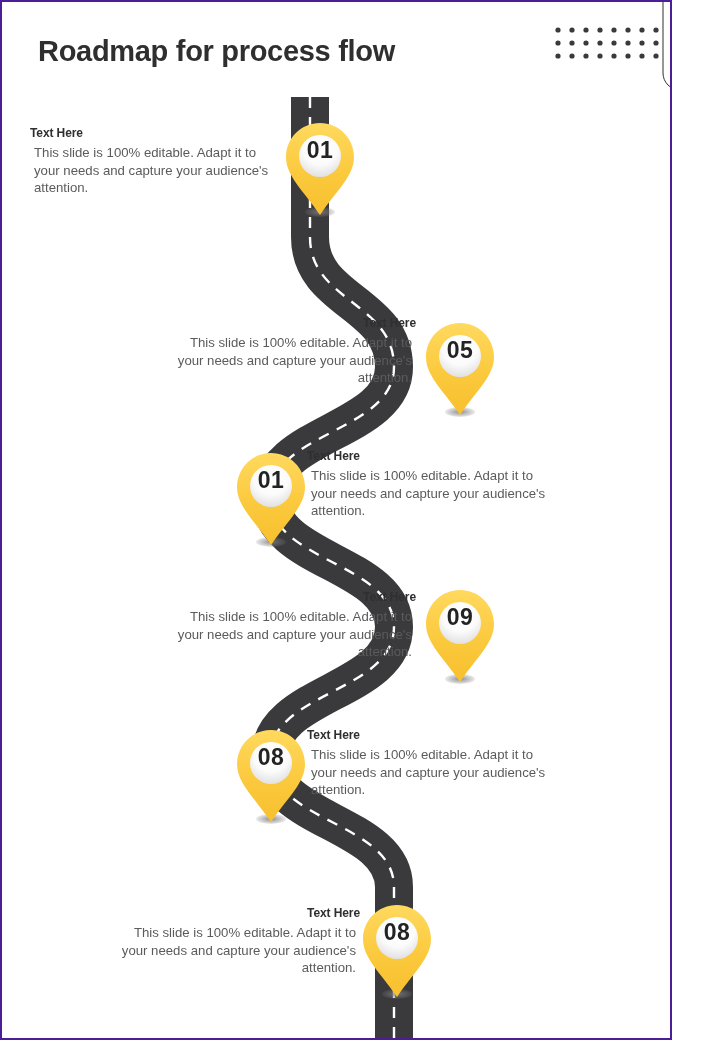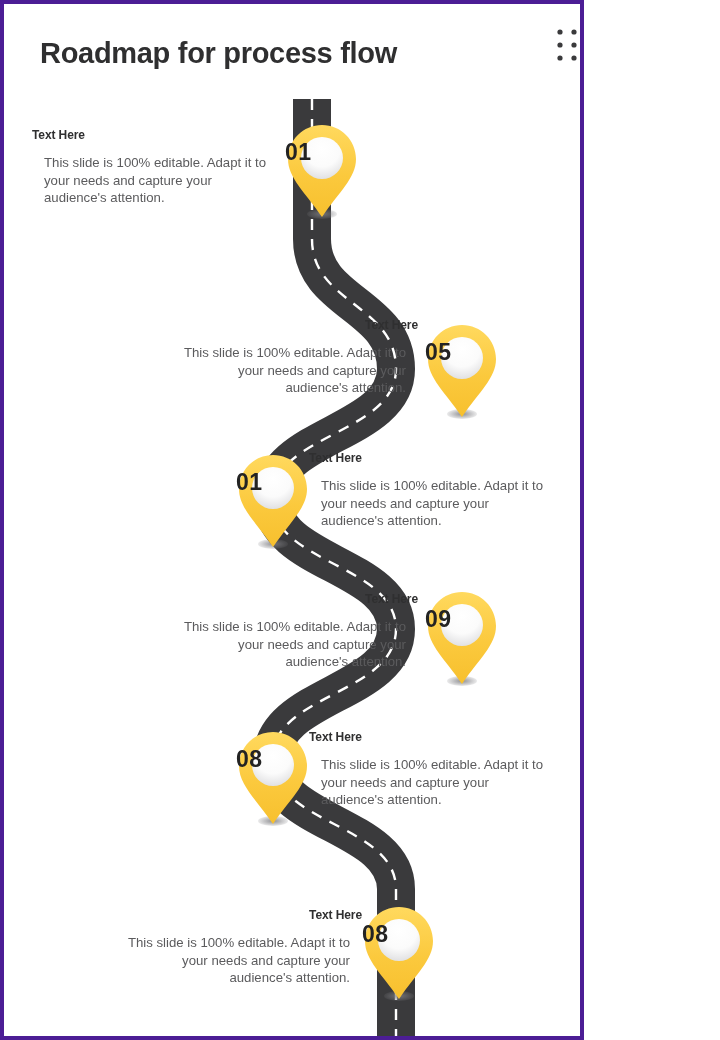--- a/index.html
+++ b/index.html
@@ -7,24 +7,24 @@
     margin: 0;
     padding: 0;
     background: #ffffff;
   }
   body {
     font-family: "Liberation Sans", sans-serif;
   }
 
   #slide {
     position: relative;
-    width: 584px;
+    width: 672px;
     height: 1040px;
     background: #ffffff;
-    border: 4px solid #4c1d95;
+    border: 2px solid #4c1d95;
     box-sizing: border-box;
     overflow: hidden;
   }
 
   
   #decor {
     position: absolute;
     top: 0;
     left: 0;
     width: 720px;
@@ -58,20 +58,21 @@
     position: absolute;
     width: 74px;
     height: 98px;
   }
   .pin svg { display: block; width: 74px; height: 98px; }
   .pin-number {
     position: absolute;
     left: 0;
     top: 17px;
     width: 74px;
+    text-align: center;
     font-size: 23px;
     font-weight: bold;
     color: #232323;
     letter-spacing: 0.5px;
   }
 
   
   .block {
     position: absolute;
     width: 248px;
@@ -83,21 +84,21 @@
     font-size: 12px;
     font-weight: bold;
     color: #2f2f30;
     margin: 0 0 3px 0;
     letter-spacing: -0.1px;
   }
   .block-body {
     font-size: 13.2px;
     line-height: 17.5px;
     color: #5b5b5d;
-    margin: 12px;
+    margin: 4px;
   }
 </style>
 </head>
 <body>
 
 <div id="slide">
 
   <svg id="decor" viewBox="0 0 720 1040" xmlns="http://www.w3.org/2000/svg">
     <g id="decor-outline-pill">
         <rect x="661" y="-46" width="34" height="134" rx="17" ry="17" fill="none" stroke="#2f2f30" stroke-width="1"></rect>

